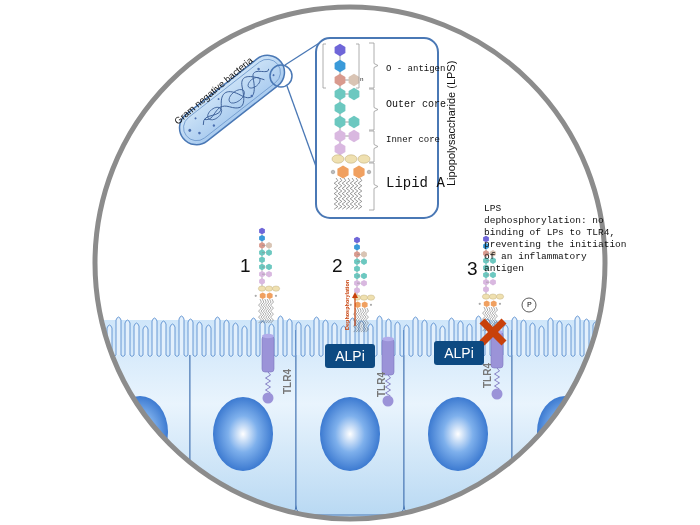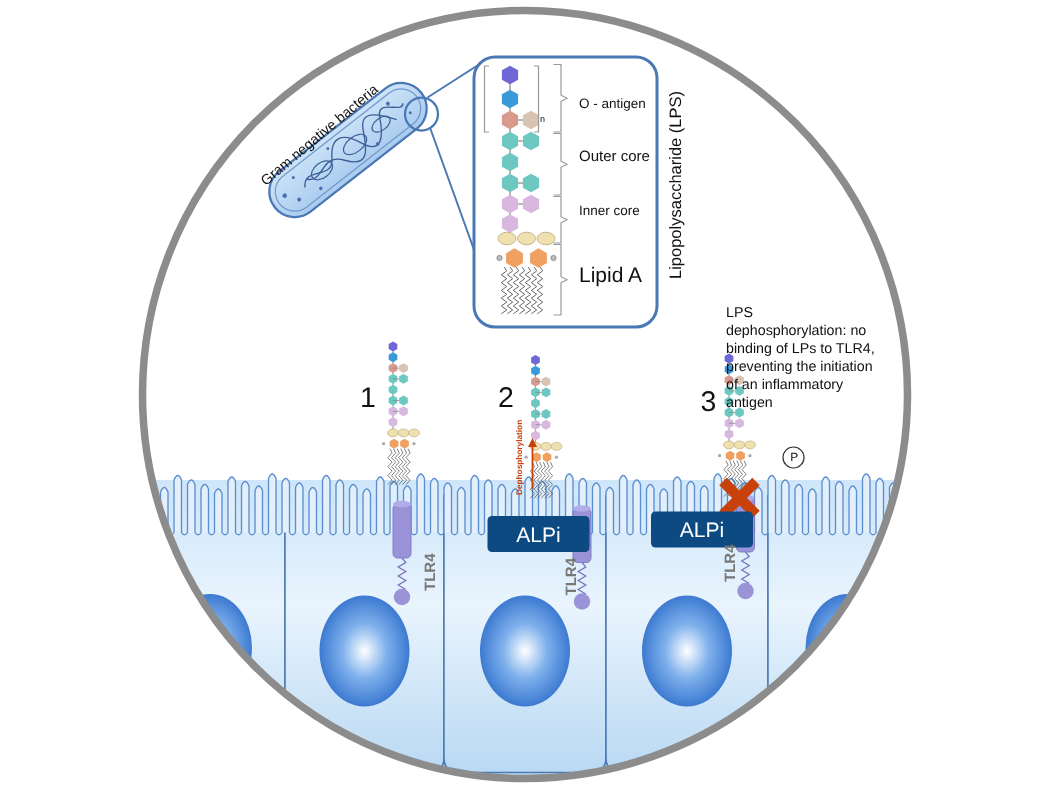--- a/index.html
+++ b/index.html
@@ -1,20 +1,20 @@
 <!DOCTYPE html>
 <html><head>
   <meta charset="utf-8">
   <style>
     html, body { margin:0; padding:0; background:#ffffff; }
     body { width:700px; height:525px; overflow:hidden; position:relative; font-family:"Liberation Sans", sans-serif; }
     #stage { position:absolute; left:0; top:0; width:700px; height:525px; }
-    .lbl { position:absolute; font-family:Liberation Sans, sans-serif; color:#111; font-size:9.5px; line-height:12px; white-space:nowrap; }
+    .lbl { position:absolute; font-family:Liberation Mono, monospace; color:#111; font-size:9.5px; line-height:12px; white-space:nowrap; }
     .num { position:absolute; font-family:"Liberation Sans", sans-serif; color:#111; font-size:19px; line-height:20px; }
-    .alpi { position:absolute; background:#0d4a82; color:#fff; font-family:"Liberation Sans", sans-serif; font-size:14px; line-height:24px; height:24px; width:68px; text-align:center; border-radius:3px; }
+    .alpi { position:absolute; background:#0d4a82; color:#fff; font-family:"Liberation Sans", sans-serif; font-size:14px; line-height:24px; height:24px; width:50px; text-align:center; border-radius:3px; }
     .rot { position:absolute; transform-origin:0 0; white-space:nowrap; font-family:"Liberation Sans", sans-serif; }
   </style>
 </head>
 <body>
 
 <div id="stage">
   <svg id="svg" width="700" height="525" viewBox="0 0 700 525" xmlns="http://www.w3.org/2000/svg">
     <defs>
       <clipPath id="circleClip">
           <ellipse cx="350" cy="263" rx="254" ry="255"></ellipse>

